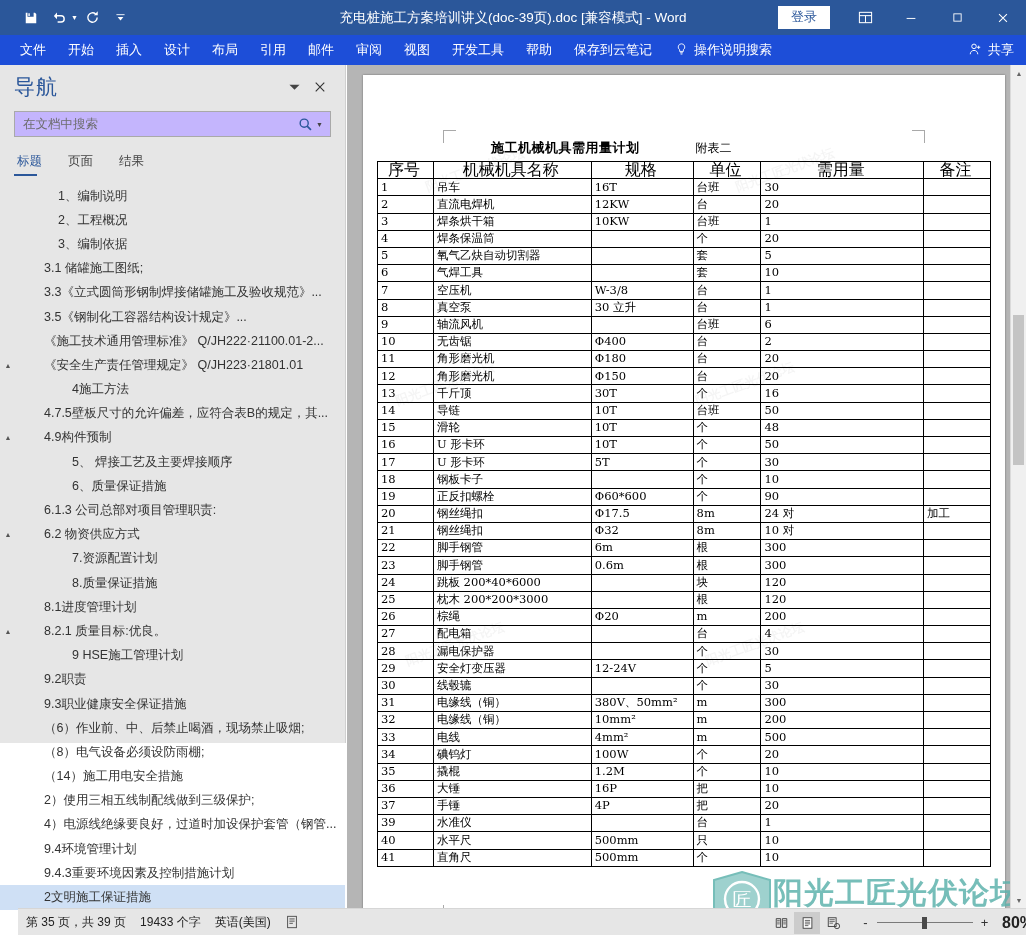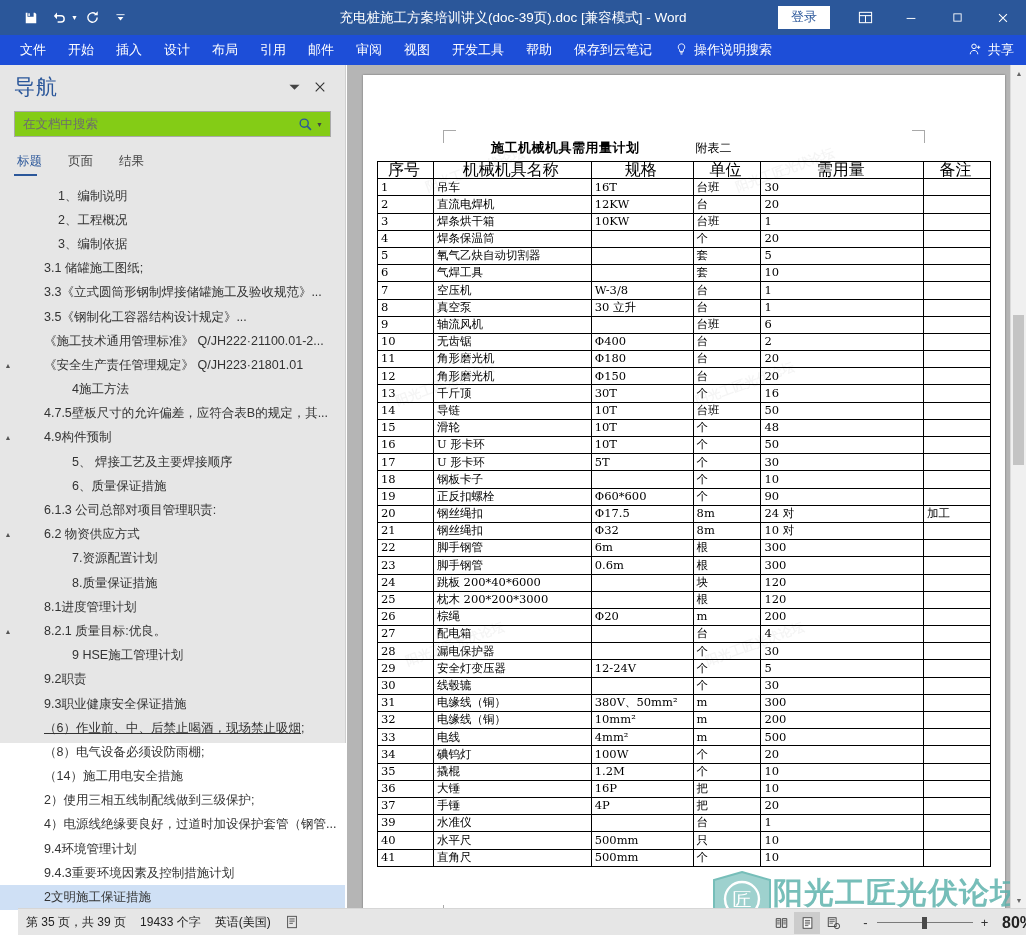--- a/index.html
+++ b/index.html
@@ -81,21 +81,21 @@
     letter-spacing: 1px;
   }
   .nav-hdr-btn {
     width: 26px; height: 26px; display: flex; align-items: center; justify-content: center;
     color: #444; font-size: 12px;
   }
   .nav-hdr-btn.close { font-size: 15px; color: #333; }
 
   .searchrow { padding: 0 14px; margin-top: 2px; }
   .searchbox {
-    position: relative; height: 26px; background: #84cc16;
+    position: relative; height: 26px; background: #c4b5fd;
     border: 1px solid #a9a9a9; display: flex; align-items: center;
   }
   .searchbox input {
     flex: 1; border: none; outline: none; background: transparent;
     font-family: inherit; font-size: 12.5px; color: #333;
     padding: 0 8px;
   }
   .searchbox input::placeholder { color: #6d6d6d; }
   .search-icon { color: #2b579a; font-size: 14px; padding-right: 3px; display:flex; align-items:center; }
   .search-caret { color: #444; font-size: 7px; padding-right: 7px; }
@@ -447,21 +447,21 @@
         <div class="hrow">
           <span class="twisty"></span>
           <span class="hlabel" style="padding-left: 28px;">9.2职责</span>
         </div>
         <div class="hrow">
           <span class="twisty"></span>
           <span class="hlabel" style="padding-left: 28px;">9.3职业健康安全保证措施</span>
         </div>
         <div class="hrow">
           <span class="twisty"></span>
-          <span class="hlabel" style="padding-left: 28px; text-decoration: underline;">（6）作业前、中、后禁止喝酒，现场禁止吸烟;</span>
+          <span class="hlabel" style="padding-left: 28px;">（6）作业前、中、后禁止喝酒，现场禁止吸烟;</span>
         </div>
         <div class="hrow">
           <span class="twisty"></span>
           <span class="hlabel" style="padding-left: 28px;">（8）电气设备必须设防雨棚;</span>
         </div>
         <div class="hrow">
           <span class="twisty"></span>
           <span class="hlabel" style="padding-left: 28px;">（14）施工用电安全措施</span>
         </div>
         <div class="hrow">

